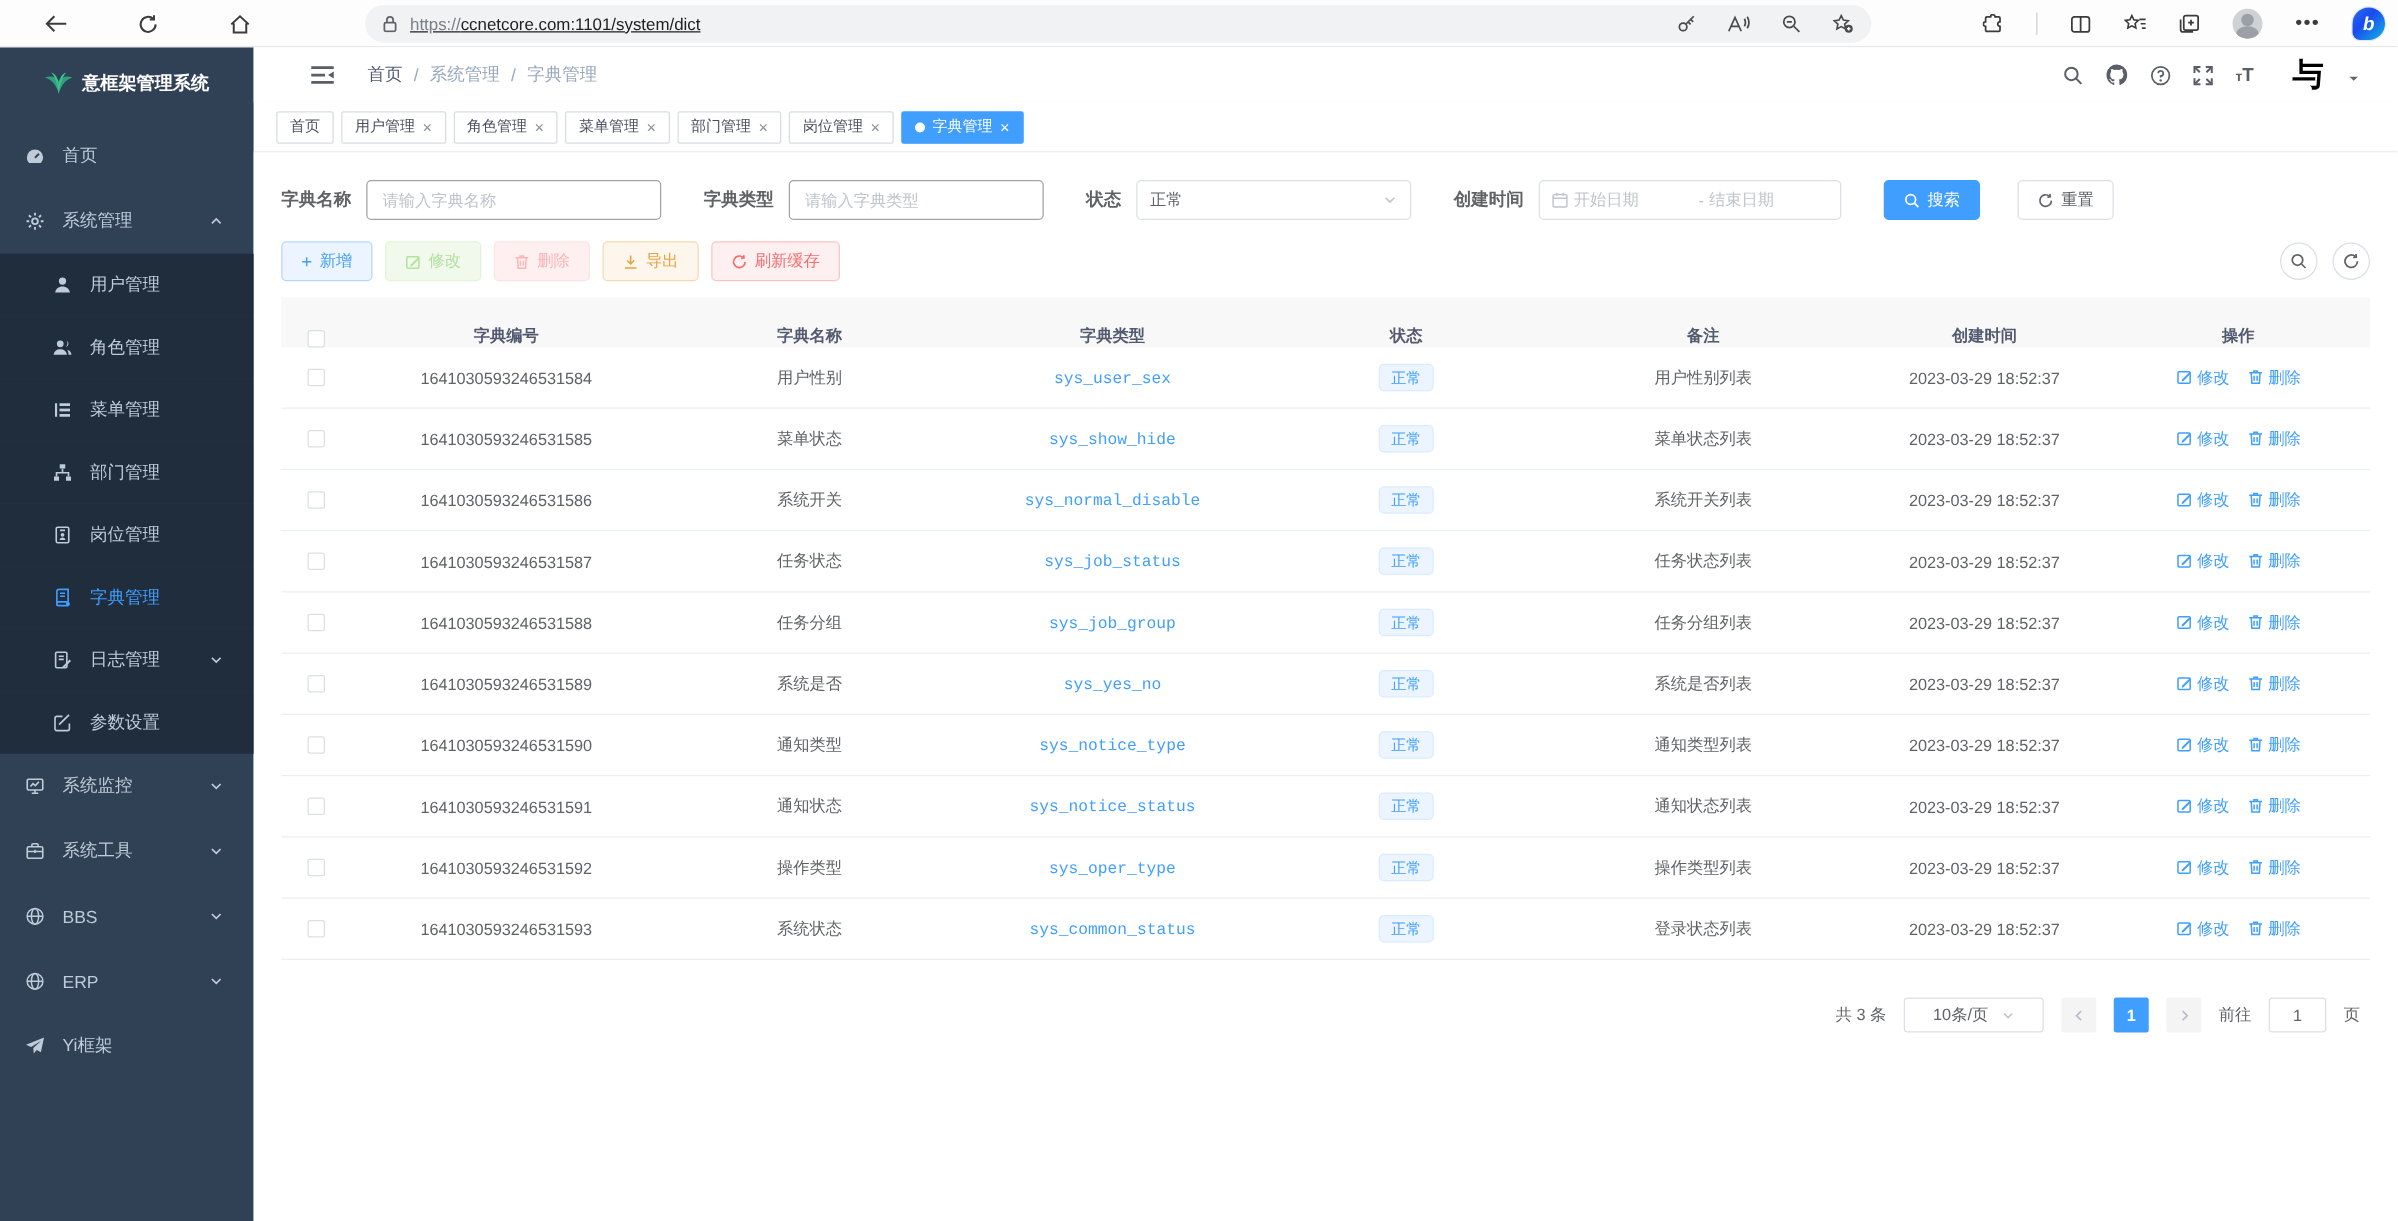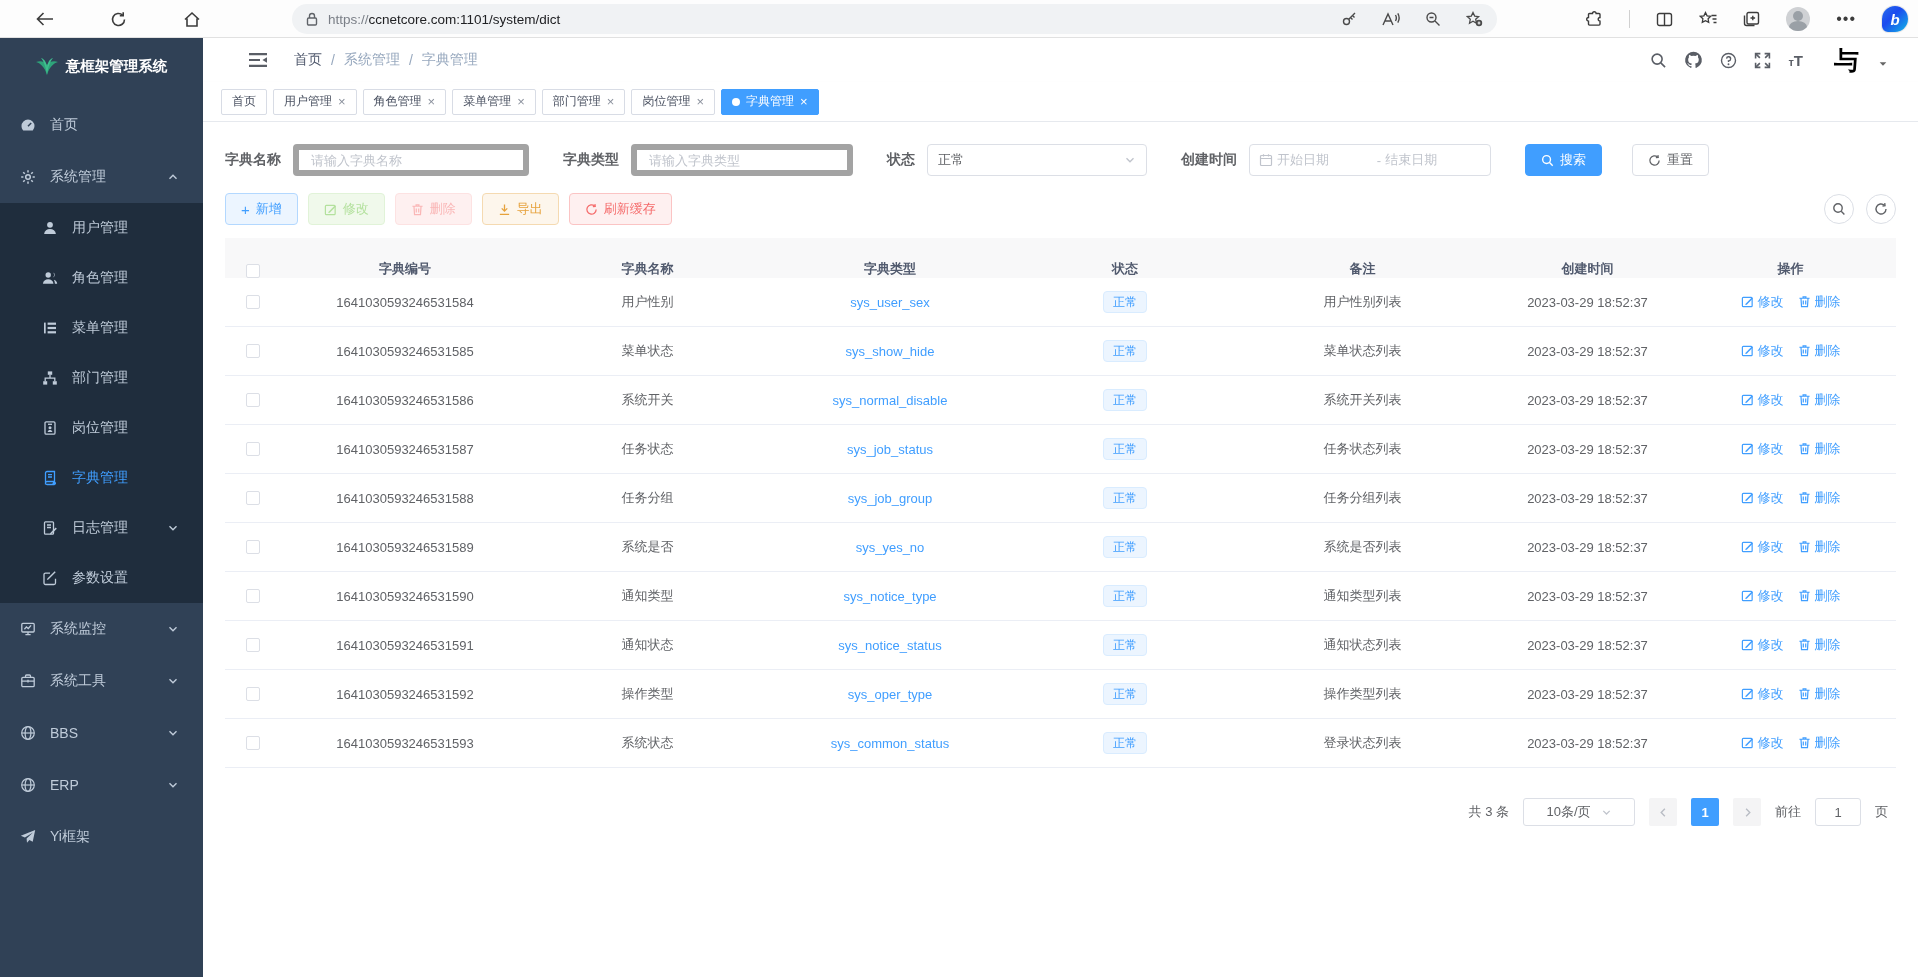--- a/index.html
+++ b/index.html
@@ -5,21 +5,21 @@
   * { margin:0; padding:0; box-sizing:border-box; }
   html,body { width:1918px; height:977px; overflow:hidden; background:#fff;
     font-family:"Liberation Sans","DejaVu Sans",sans-serif; }
 
   
   .browser-bar{position:relative;height:38px;background:#fdfdfd;border-bottom:1px solid #e1e1e1;}
   .b-left{position:absolute;left:34px;top:0;height:38px;display:flex;align-items:center;gap:54px;color:#3c3c3c;}
   .b-ic{width:20px;height:20px;display:flex;align-items:center;justify-content:center;color:#3c3c3c;}
   .b-ic svg{display:block;}
   .url-pill{position:absolute;left:292px;top:4px;width:1205px;height:30px;border-radius:15px;background:#f0f2f4;display:flex;align-items:center;padding:0 14px;}
-  .url-text{font-size:13.5px;color:#202124;margin-left:10px;flex:1;white-space:nowrap;}
+  .url-text{font-size:13.5px;color:#202124;margin-left:10px;flex:1;white-space:nowrap;text-decoration:underline;}
   .url-scheme{color:#7a7f87;}
   .pill-icons{display:flex;align-items:center;gap:25px;color:#4a4a4a;}
   .b-right{position:absolute;right:10px;top:0;height:38px;display:flex;align-items:center;gap:26px;color:#3c3c3c;}
   .v-div{width:1px;height:18px;background:#d0d0d0;}
   .avatar{width:24px;height:24px;border-radius:50%;background:#cfd1d4;position:relative;overflow:hidden;}
   .avatar:before{content:"";position:absolute;left:7px;top:4px;width:10px;height:10px;border-radius:50%;background:#9aa0a6;}
   .avatar:after{content:"";position:absolute;left:3px;top:14px;width:18px;height:12px;border-radius:50%;background:#9aa0a6;}
   .dots{font-size:16px;letter-spacing:1px;color:#3c3c3c;}
   .bing{width:26px;height:26px;border-radius:50% 50% 50% 6px;background:linear-gradient(135deg,#2870ea,#1b4aef 40%,#12b5e5);display:flex;align-items:center;justify-content:center;color:#fff;font-weight:bold;font-size:15px;font-style:italic;box-shadow:0 0 0 1px #e8e8e8;}
 
@@ -51,21 +51,21 @@
   .tab .x{font-size:13px;color:#8a909c;line-height:1;}
   .tab.active{background:#409eff;border-color:#409eff;color:#fff;}
   .tab.active .x{color:#fff;}
   .tab .dot{width:8px;height:8px;border-radius:50%;background:#fff;display:inline-block;}
 
   .content{flex:1;padding:16px 22px 0 22px;background:#fff;}
 
   
   .filters{display:flex;align-items:center;margin-top:6px;}
   .f-label{font-size:14px;font-weight:bold;color:#606266;margin-right:12px;white-space:nowrap;}
-  .f-input{height:32px;border:6px solid #a3a3a3;border-radius:4px;padding:0 12px;font-size:13px;color:#606266;background:#fff;outline:none;}
+  .f-input{height:32px;border:1px solid #a3a3a3;border-radius:4px;padding:0 12px;font-size:13px;color:#606266;background:#fff;outline:none;}
   .f-input::placeholder{color:#c0c4cc;}
   .f-group{display:flex;align-items:center;margin-right:34px;}
   .f-select{width:220px;height:32px;border:1px solid #dcdfe6;border-radius:4px;display:flex;align-items:center;padding:0 10px;font-size:13px;color:#606266;cursor:pointer;}
   .f-select .car{margin-left:auto;color:#c0c4cc;width:12px;height:12px;}
   .f-date{width:242px;height:32px;border:1px solid #dcdfe6;border-radius:4px;display:flex;align-items:center;padding:0 9px;font-size:13px;color:#c0c4cc;gap:4px;}
   .f-date .ph{flex:1;text-align:left;}
   .btn{height:32px;border-radius:4px;font-size:13px;display:inline-flex;align-items:center;gap:6px;padding:0 15px;cursor:pointer;border:1px solid transparent;white-space:nowrap;}
   .btn-primary{background:#409eff;border-color:#409eff;color:#fff;}
   .btn-plain{background:#fff;border-color:#dcdfe6;color:#606266;}
 
@@ -86,21 +86,21 @@
   .tc{text-align:center;flex-shrink:0;}
   .c-check{width:55px;display:flex;justify-content:center;}
   .c-id{width:250px;}
   .c-name{width:235px;}
   .c-type{width:250px;}
   .c-status{width:220px;}
   .c-remark{width:255px;}
   .c-time{width:195px;}
   .c-ops{flex:1;}
   .cb{width:14px;height:14px;border:1px solid #dcdfe6;border-radius:2px;background:#fff;display:inline-block;cursor:pointer;}
-  .link{color:#409eff;text-decoration:none;cursor:pointer;}
+  .link{color:#409eff;text-decoration:none;cursor:pointer;font-family:Liberation Mono, monospace;}
   .tag{display:inline-block;height:22px;line-height:20px;padding:0 9px;background:#ecf5ff;border:1px solid #d9ecff;border-radius:4px;color:#409eff;font-size:12px;}
   .op{color:#409eff;cursor:pointer;display:inline-flex;align-items:center;gap:4px;font-size:13px;}
   .op + .op{margin-left:14px;}
 
   
   .pager{display:flex;align-items:center;justify-content:flex-end;margin-top:30px;gap:14px;font-size:13px;color:#606266;padding-right:8px;}
   .pg-select{width:112px;height:28px;border:1px solid #dcdfe6;border-radius:3px;display:flex;align-items:center;justify-content:center;gap:10px;color:#606266;cursor:pointer;}
   .pg-select .car{color:#c0c4cc;width:11px;height:11px;}
   .pg-sq{width:28px;height:28px;border-radius:2px;background:#f4f4f5;display:flex;align-items:center;justify-content:center;color:#a8abb2;cursor:pointer;}
   .pg-sq.cur{background:#409eff;color:#fff;font-weight:bold;}
@@ -465,21 +465,21 @@
 
     <div class="content">
 
       <div class="filters">
         <div class="f-group">
           <span class="f-label">字典名称</span>
           <input class="f-input" style="width: 236px;" placeholder="请输入字典名称">
         </div>
         <div class="f-group">
           <span class="f-label">字典类型</span>
-          <input class="f-input" style="width: 222px;" placeholder="请输入字典类型">
+          <input class="f-input" style="width: 204px;" placeholder="请输入字典类型">
         </div>
         <div class="f-group">
           <span class="f-label">状态</span>
           <div class="f-select">
             <span>正常</span>
             <span class="car icn">
                 <svg viewBox="0 0 12 12" width="12" height="12" fill="none" stroke="currentColor" stroke-width="1.4">
                   <path d="M2.5 4.2L6 7.7l3.5-3.5"></path>
                 </svg>
               </span>

